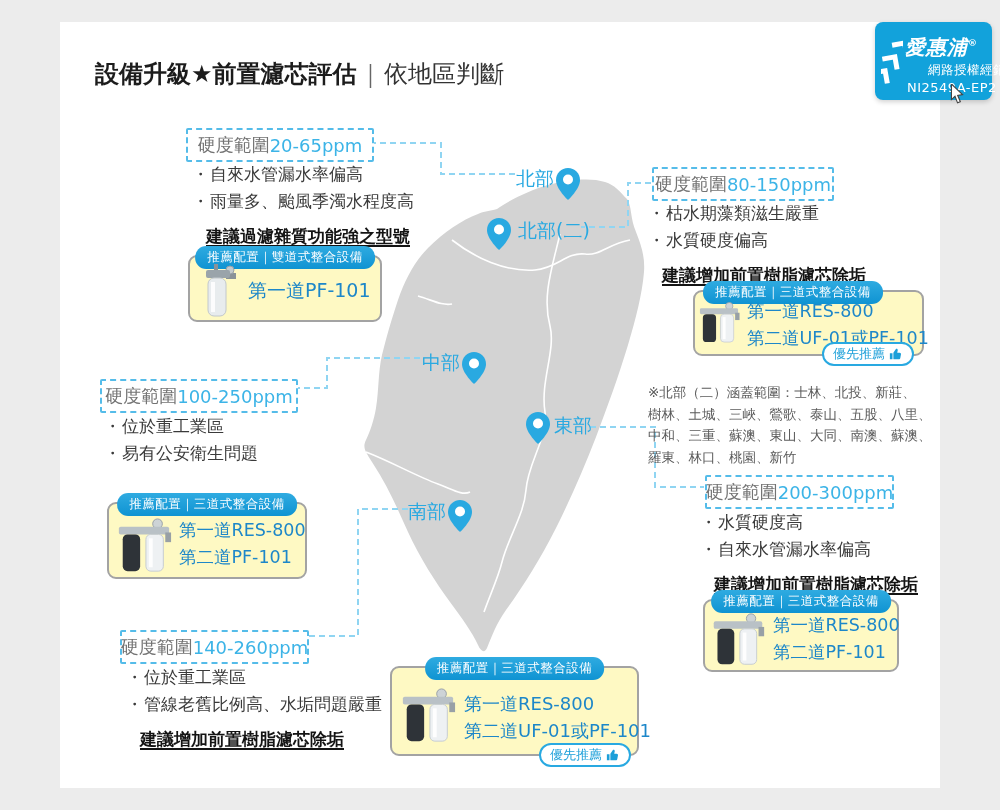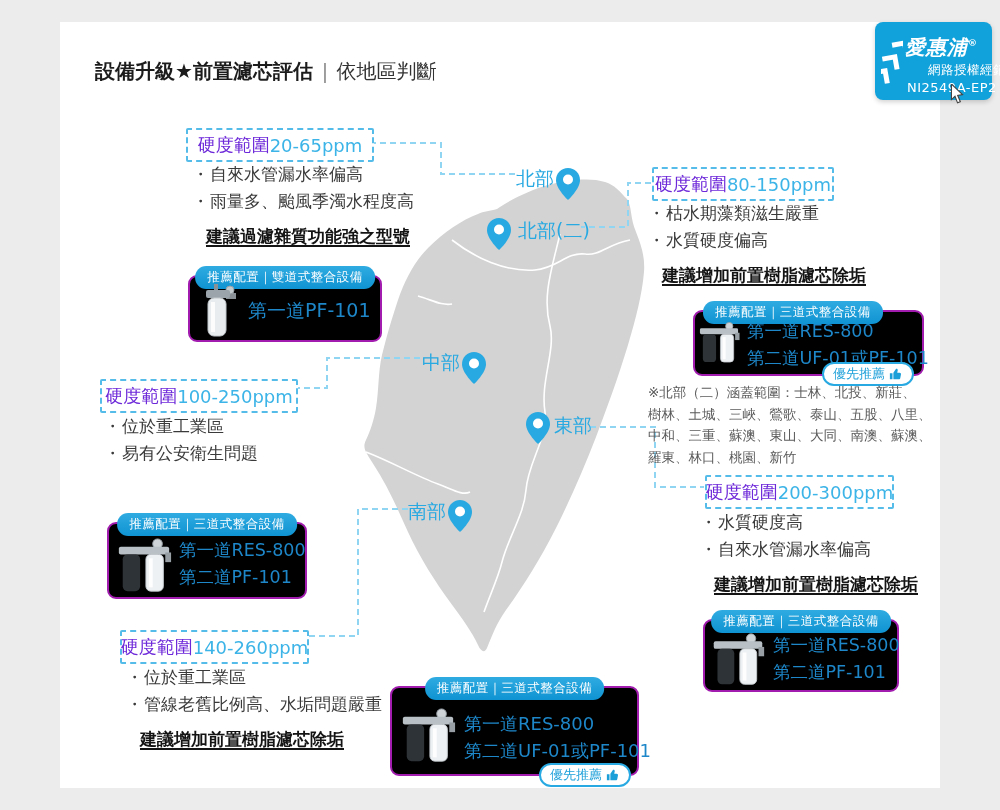--- a/index.html
+++ b/index.html
@@ -3,51 +3,51 @@
 <meta charset="utf-8">
 <style>
   html,body{margin:0;padding:0;}
   body{
     width:1000px;height:810px;position:relative;overflow:hidden;
     background:#ececec;
     font-family:"DejaVu Sans","Liberation Sans",sans-serif;
   }
   .panel{position:absolute;left:60px;top:22px;width:880px;height:766px;background:#ffffff;}
   
-  .title{position:absolute;left:95px;top:58px;font-size:20px;color:#222;white-space:nowrap;}
+  .title{position:absolute;left:95px;top:58px;font-size:24px;color:#222;white-space:nowrap;}
   .title b{font-weight:bold;color:#1c1c1c;}
   .title .sep{color:#666;font-weight:300;padding:0 2px;}
   .title .sub{font-weight:normal;color:#333;}
   
   .badge{position:absolute;left:875px;top:22px;width:117px;height:78px;background:#12a2db;
     border-radius:8px;box-shadow:0 2px 5px rgba(0,0,0,.18);color:#fff;}
   .badge .chev{position:absolute;left:6px;top:10px;width:22px;height:58px;}
   .badge .brand{position:absolute;left:30px;top:12px;font-size:20px;font-weight:bold;font-style:italic;letter-spacing:1px;white-space:nowrap;}
   .badge .reg{font-size:9px;font-style:normal;vertical-align:super;}
   .badge .b1{position:absolute;left:28px;top:40px;font-size:12.5px;letter-spacing:.5px;white-space:nowrap;margin-left:25px;}
   .badge .b2{position:absolute;left:32px;top:58px;font-size:13px;letter-spacing:.5px;white-space:nowrap;}
   .cursor{position:absolute;left:948px;top:84px;width:18px;height:20px;}
   
   .maplayer{position:absolute;left:0;top:0;width:1000px;height:810px;pointer-events:none;}
   
   .pin{position:absolute;width:24px;height:32px;}
   .pinlabel{position:absolute;font-size:19px;color:#29a9e1;white-space:nowrap;}
   
   .rangebox{position:absolute;background:#fff;border:2px dashed #55bce9;border-radius:2px;
     display:flex;align-items:center;justify-content:center;font-size:18px;white-space:nowrap;}
-  .rangebox .rl{color:#6d28d9;}
+  .rangebox .rl{color:#737373;}
   .rangebox .rv{color:#3cb4e7;}
   
   .bullets{position:absolute;font-size:17px;color:#3a3a3a;line-height:27px;white-space:nowrap;}
   .bullets .bl{position:relative;padding-left:18px;}
   .bullets .bl::before{content:"・";position:absolute;left:0;color:#3a3a3a;}
   .bullets .advice{margin-left:14px;margin-top:8px;font-weight:bold;color:#141414;
     text-decoration:underline;text-underline-offset:3px;text-decoration-thickness:1.5px;}
   
-  .card{position:absolute;background:#000000;border:2px solid #a21caf;border-radius:9px;margin-top:20px;}
+  .card{position:absolute;background:#fef9c3;border:2px solid #a3a3a3;border-radius:9px;}
   .card .pill{position:absolute;top:-11px;background:linear-gradient(#2fabe1,#0f93d2);color:#fff;
     font-size:12.5px;letter-spacing:.5px;padding:3px 12px;border-radius:11px;white-space:nowrap;}
   .card .lines{position:absolute;color:#1d87c9;white-space:nowrap;}
   .card .lines div{line-height:27px;}
   .card .img{position:absolute;}
   .priority{position:absolute;background:#fff;border:2px solid #29a9e1;border-radius:999px;
     color:#1b9fd9;font-size:13px;padding:1px 9px;display:flex;align-items:center;gap:4px;white-space:nowrap;}
   
   .note{position:absolute;left:648px;top:382px;width:310px;font-size:13.5px;color:#5a5a5a;line-height:21.5px;}
 </style>

